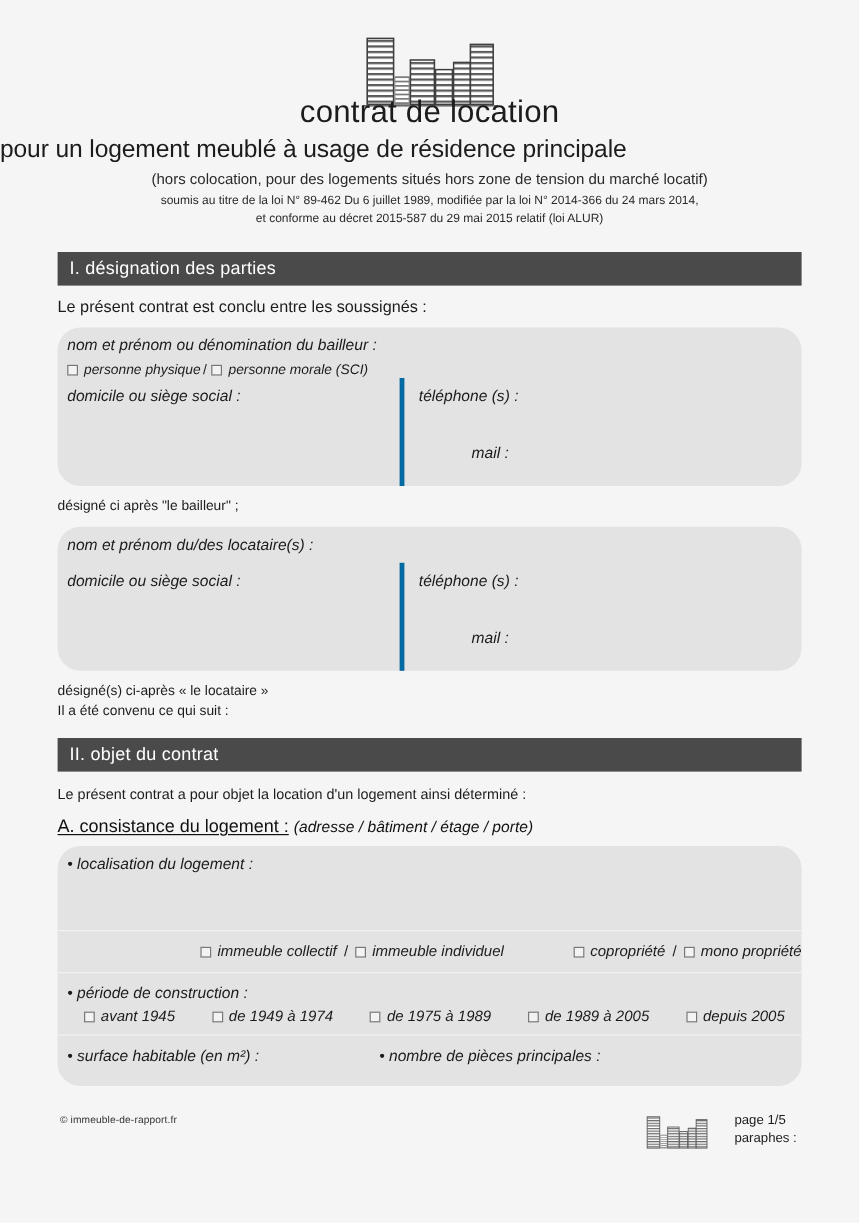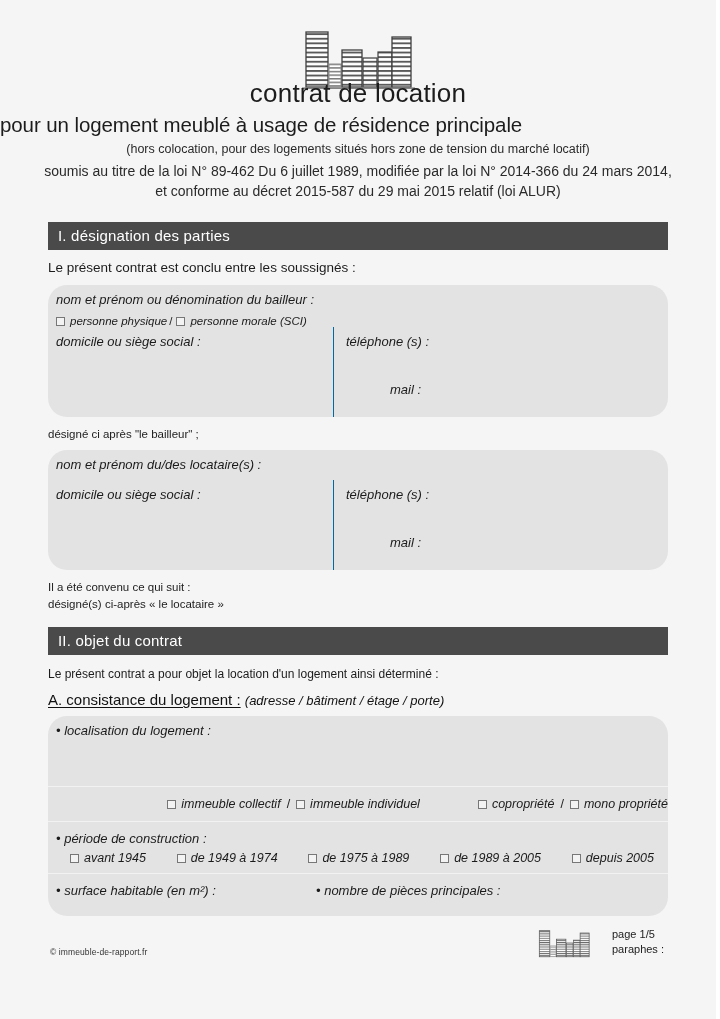--- a/index.html
+++ b/index.html
@@ -45,21 +45,21 @@
     letter-spacing: -0.1px;
   }
   .doc-note {
     text-align: center;
     font-size: 12.5px;
     color: #2a2a2a;
     margin: 5px 0 0 0;
   }
   .doc-legal {
     text-align: center;
-    font-size: 14px;
+    font-size: 10px;
     color: #2a2a2a;
     margin: 5px 0 0 0;
     line-height: 1.45;
   }
 
   
   .section-bar {
     background: #4a4a4a;
     color: #ffffff;
     font-size: 15px;
@@ -107,21 +107,21 @@
   .fb-row {
     display: flex;
   }
   .fb-col-left {
     width: 285px;
     box-sizing: border-box;
     flex: 0 0 285px;
   }
   .fb-col-right {
     flex: 1 1 auto;
-    border-left: 1px solid #0369a1;
+    border-left: 4px solid #0369a1;
     box-sizing: border-box;
   }
   .fb-label {
     font-size: 13px;
     padding: 7px 0 0 8px;
     font-style: italic;
     white-space: nowrap;
   }
   .fb-label.pad-more { padding-left: 12px; }
   .fb-spacer-8 { height: 8px; }
@@ -189,21 +189,21 @@
   .footer {
     position: absolute;
     left: 0;
     right: 0;
     bottom: 50px;
     height: 46px;
   }
   .footer-copy {
     position: absolute;
     left: 50px;
-    top: 24px;
+    top: 5px;
     font-size: 8.5px;
     color: #333;
     letter-spacing: 0.1px;
   }
   .footer-logo {
     position: absolute;
     left: 536px;
     top: 0px;
   }
   .footer-page {
@@ -301,22 +301,22 @@
       <div class="fb-col-right">
         <div class="fb-label pad-more">téléphone (s) :</div>
         <div class="fb-spacer-26"></div>
         <div class="fb-label" style="padding-left:56px">mail :</div>
         <div class="fb-spacer-20"></div>
       </div>
     </div>
   </div>
 
   <div class="body-line small">
+    <div>désigné(s) ci-après « le locataire »</div>
     <div>Il a été convenu ce qui suit :</div>
-    <div>désigné(s) ci-après « le locataire »</div>
   </div>
 
   <div style="height:14px"></div>
   <div class="section-bar">II. objet du contrat</div>
 
   <div class="body-line small" style="font-size:12px;margin-top:11px">Le présent contrat a pour objet la location d'un logement ainsi déterminé :</div>
 
   <div class="sub-head">
     <span class="underlined">A. consistance du logement :</span>
     <span class="paren">(adresse / bâtiment / étage / porte)</span>

